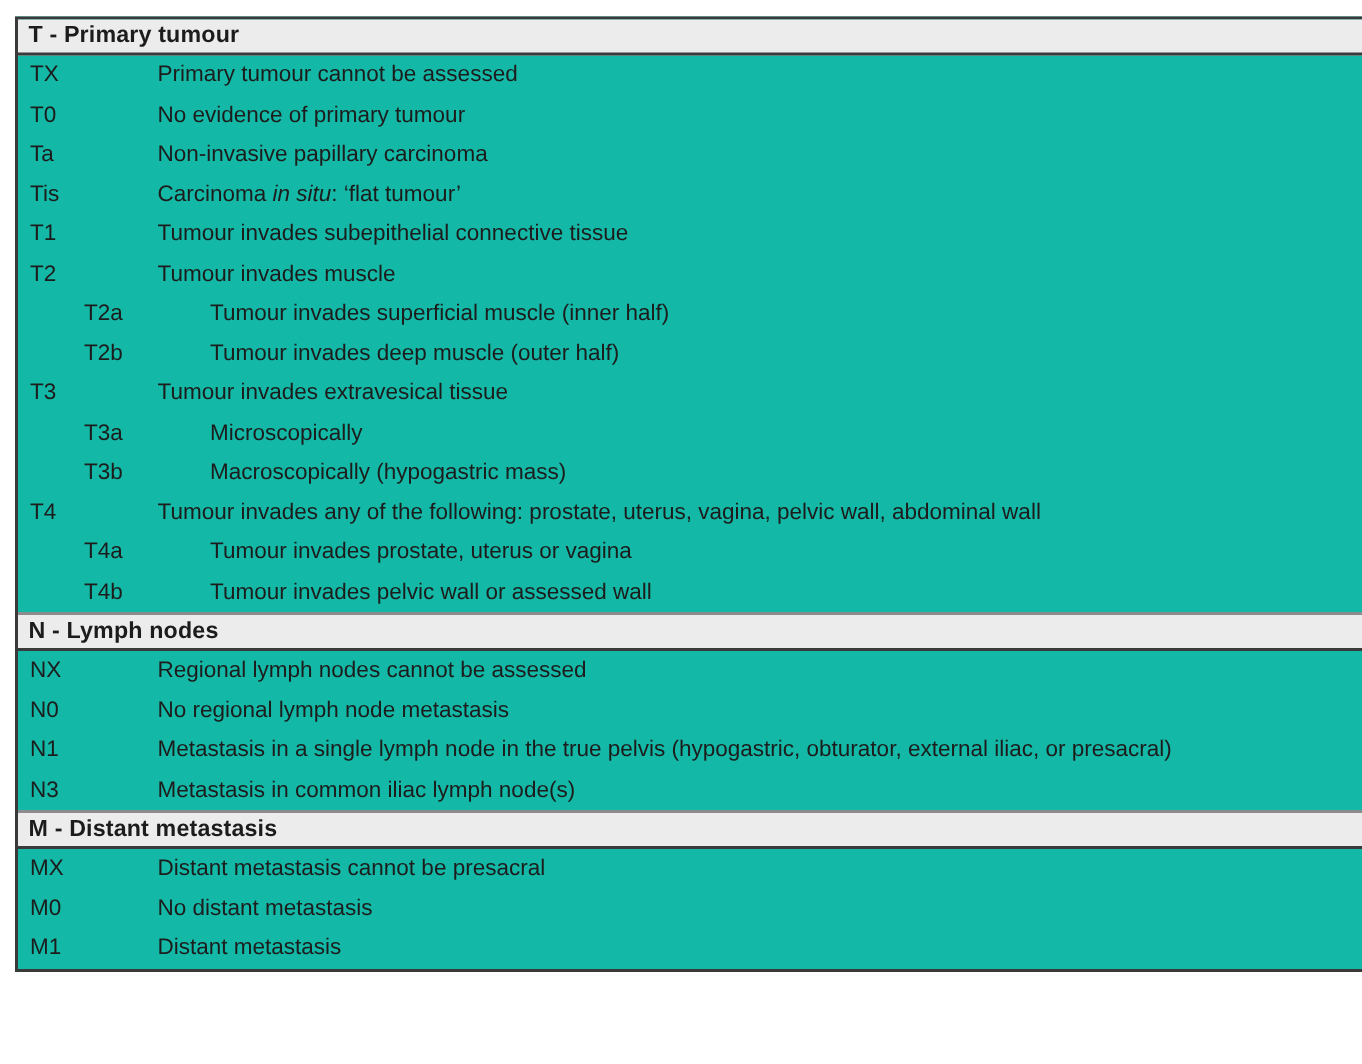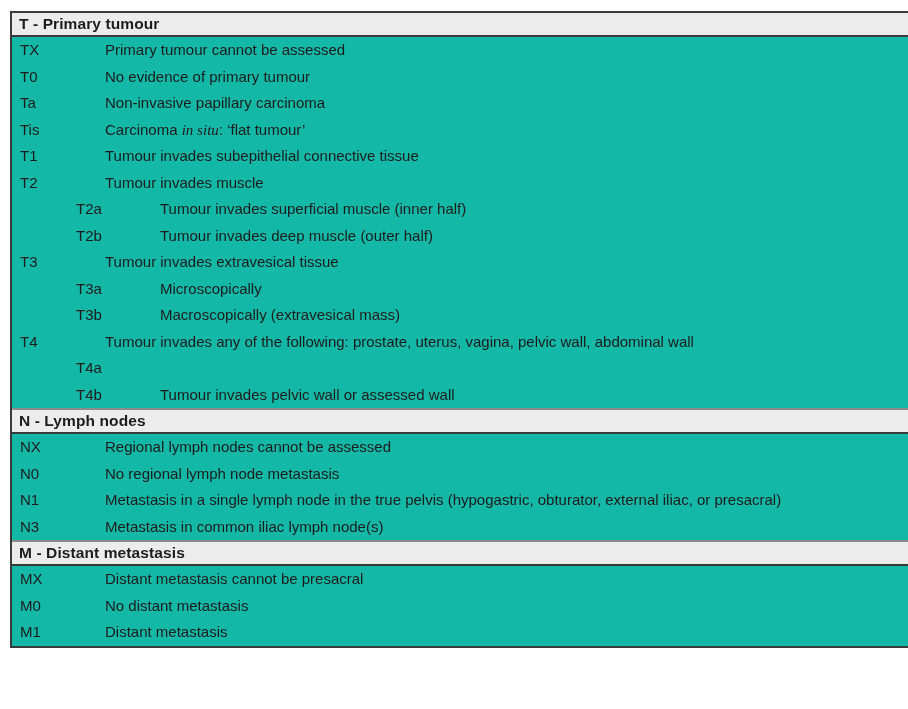--- a/index.html
+++ b/index.html
@@ -34,23 +34,23 @@
   section:first-child .section-header{border-top:none;}
   .row{
     display:flex;
     align-items:flex-start;
     padding:0 10px 0 8px;
     font-size:15px;
     line-height:26.5px;
     gap:29px;
   }
   .code{flex:0 0 56px;}
-  .row.sub .code{flex:0 0 55px;margin-left:56px;}
+  .row.sub .code{flex:0 0 55px;margin-left:36px;}
   .desc{flex:1;white-space:pre-wrap;}
-  .desc .it{font-style:italic;font-family:Liberation Serif, serif;}
+  .desc .it{font-style:italic;}
 </style>
 </head>
 <body>
 
 <div class="tnm-table" id="table-root">
   <section>
     <div class="section-header">T - Primary tumour</div>
     <div class="section-rows">
   <div class="row">
     <span class="code">TX</span>
@@ -97,30 +97,31 @@
     <span class="desc"><span>Tumour invades extravesical tissue</span></span>
   </div>
 
   <div class="row sub">
     <span class="code">T3a</span>
     <span class="desc"><span>Microscopically</span></span>
   </div>
 
   <div class="row sub">
     <span class="code">T3b</span>
-    <span class="desc"><span>Macroscopically (extravesical mass)</span></span>
+    <span class="desc"><span>Macroscopically (hypogastric mass)</span></span>
   </div>
 
   <div class="row">
     <span class="code">T4</span>
     <span class="desc"><span>Tumour invades any of the following: prostate, uterus, vagina, pelvic wall, abdominal wall</span></span>
   </div>
 
   <div class="row sub">
     <span class="code">T4a</span>
+    <span class="desc"><span>Tumour invades prostate, uterus or vagina</span></span>
   </div>
 
   <div class="row sub">
     <span class="code">T4b</span>
     <span class="desc"><span>Tumour invades pelvic wall or assessed wall</span></span>
   </div>
 </div>
   </section>
 
   <section>

